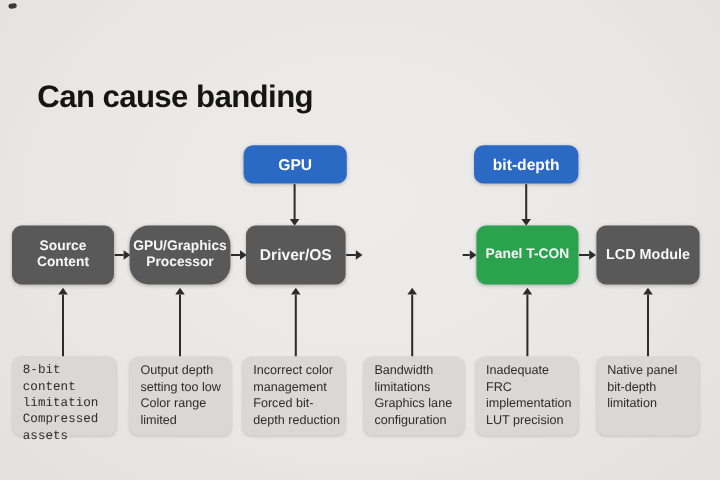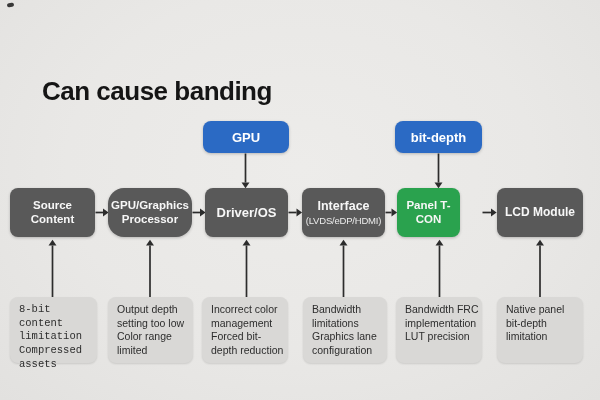--- a/index.html
+++ b/index.html
@@ -10,21 +10,21 @@
   }
   .stage {
     position: relative; width: 600px; height: 400px;
     background: radial-gradient(ellipse at 50% 42%, #edecea 0%, #e9e8e6 55%, #e2e1df 100%);
   }
   .corner-mark {
     position: absolute; left: 7px; top: 3px; width: 7px; height: 4px;
     background: #1a1a1a; border-radius: 2px; transform: rotate(-8deg); opacity: .85;
   }
   .title {
-    position: absolute; left: 26px; top: 60px; margin: 16px;
+    position: absolute; left: 26px; top: 60px; margin: 5px;
     font-size: 26px; font-weight: 700; color: #151515; letter-spacing: -0.5px;
   }
   .arrows { position: absolute; left: 0; top: 0; pointer-events: none; }
 
   .tbox {
     position: absolute; top: 121px; height: 32px;
     border-radius: 8px; background: #2b6ac4;
     color: #ffffff; font-size: 13px; font-weight: 700;
     display: flex; align-items: center; justify-content: center;
     box-shadow: 0 1px 3px rgba(0,0,0,.22);
@@ -39,21 +39,21 @@
     display: flex; flex-direction: column; align-items: center; justify-content: center;
     text-align: center; line-height: 1.2; padding: 0 1px; box-sizing: border-box;
     box-shadow: 0 1px 3px rgba(0,0,0,.22);
   }
   .mbox.green { background: #2aa24e; }
   .mbox .msub { font-size: 9.5px; font-weight: 400; color: #ececec; margin-top: 1px; letter-spacing: -0.2px; }
   .m0 { left: 10px;  width: 85px; }
   .m1 { left: 108px; width: 84px; border-radius: 16px; }
   .m2 { left: 205px; width: 83px; font-size: 13px; }
   .m3 { left: 302px; width: 83px; font-size: 12.5px; }
-  .m4 { left: 397px; width: 63px; }
+  .m4 { left: 397px; width: 85px; }
   .m5 { left: 497px; width: 86px; font-size: 12px; }
 
   .cbox {
     position: absolute; top: 297px; height: 66px; box-sizing: border-box;
     border-radius: 8px; background: #d9d8d6;
     color: #2d2d2d; font-size: 10.5px; line-height: 1.3;
     padding: 6px 3px 6px 9px; text-align: left;
     box-shadow: 0 1px 2px rgba(0,0,0,.12);
   }
   .c0 { left: 10px;  width: 87px; font-family: Liberation Mono, monospace; }
@@ -131,45 +131,41 @@
       </g>
     </g>
   </svg>
 
   <div class="tbox gpu">GPU</div>
   <div class="tbox bitdepth">bit-depth</div>
 
   <div class="mbox m0">Source Content</div>
   <div class="mbox m1">GPU/Graphics Processor</div>
   <div class="mbox m2">Driver/OS</div>
-  <div class="mbox m3">
-    <div>Interface</div>
-    <div class="msub">(LVDS/eDP/HDMI)</div>
-  </div>
   <div class="mbox m4 green">Panel T-CON</div>
   <div class="mbox m5">LCD Module</div>
 
   <div class="cbox c0">
     <div>8-bit content limitation</div>
     <div>Compressed assets</div>
   </div>
   <div class="cbox c2">
     <div>Incorrect color management</div>
     <div>Forced bit-depth reduction</div>
   </div>
   <div class="cbox c1">
     <div>Output depth setting too low</div>
     <div>Color range limited</div>
   </div>
   <div class="cbox c3">
     <div>Bandwidth limitations</div>
     <div>Graphics lane configuration</div>
   </div>
   <div class="cbox c4">
-    <div>Bandwidth FRC implementation</div>
+    <div>Inadequate FRC implementation</div>
     <div>LUT precision</div>
   </div>
   <div class="cbox c5">
     <div>Native panel bit-depth limitation</div>
     <div></div>
   </div>
 
 </div>
 
 </body></html>

